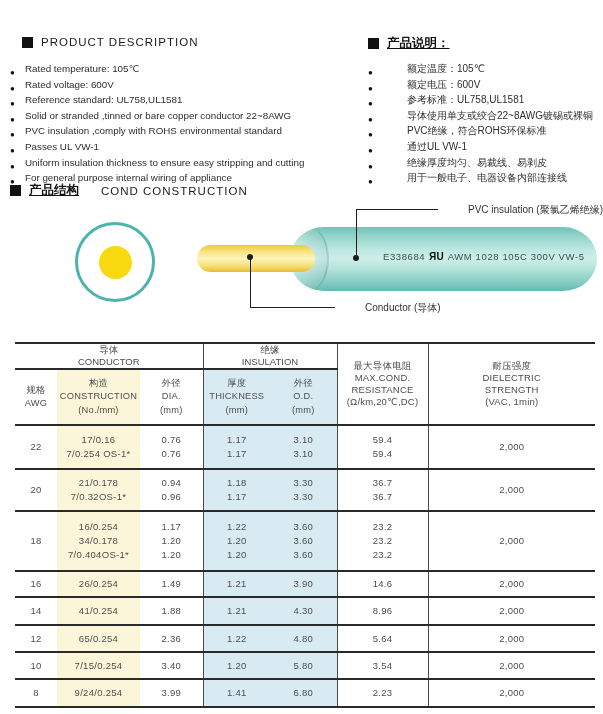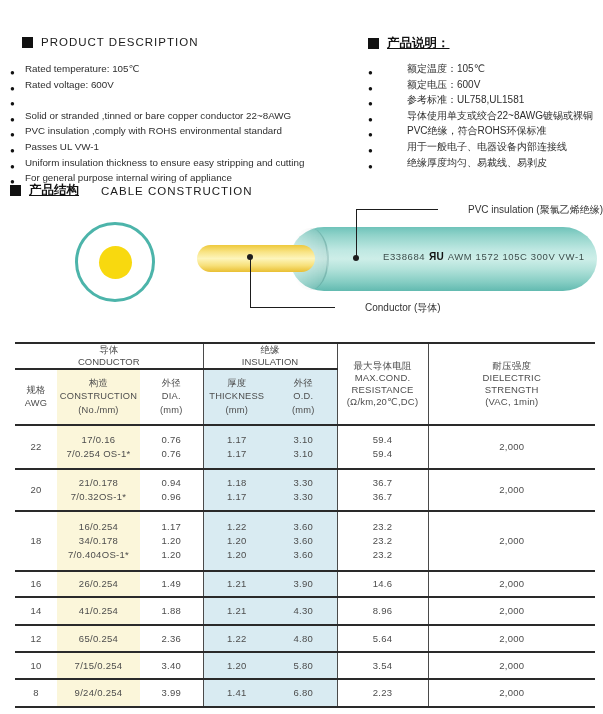--- a/index.html
+++ b/index.html
@@ -91,20 +91,21 @@
     <div class="bitem">
         <span class="bullet"></span>
         <span class="btext">Rated temperature: 105℃</span>
       </div>
     <div class="bitem">
         <span class="bullet"></span>
         <span class="btext">Rated voltage: 600V</span>
       </div>
     <div class="bitem">
         <span class="bullet"></span>
+        <span class="btext">Reference standard: UL758,UL1581</span>
       </div>
     <div class="bitem">
         <span class="bullet"></span>
         <span class="btext">Solid or stranded ,tinned or bare copper conductor 22~8AWG</span>
       </div>
     <div class="bitem">
         <span class="bullet"></span>
         <span class="btext">PVC insulation ,comply with ROHS environmental standard</span>
       </div>
     <div class="bitem">
@@ -141,45 +142,49 @@
     <div class="bitem">
         <span class="bullet"></span>
         <span class="btext-cn">导体使用单支或绞合22~8AWG镀锡或裸铜</span>
       </div>
     <div class="bitem">
         <span class="bullet"></span>
         <span class="btext-cn">PVC绝缘，符合ROHS环保标准</span>
       </div>
     <div class="bitem">
         <span class="bullet"></span>
+        <span class="btext-cn">通过UL VW-1</span>
+      </div>
+    <div class="bitem">
+        <span class="bullet"></span>
+        <span class="btext-cn">绝缘厚度均匀、易裁线、易剥皮</span>
+      </div>
+    <div class="bitem">
+        <span class="bullet"></span>
         <span class="btext-cn">用于一般电子、电器设备内部连接线</span>
-      </div>
-    <div class="bitem">
-        <span class="bullet"></span>
-        <span class="btext-cn">绝缘厚度均匀、易裁线、易剥皮</span>
       </div>
   </div>
 
   <div class="abs sec-header" style="left:10px; top:182px;">
     <span class="sq"></span>
     <span class="sec-title-cn">产品结构</span>
-    <span class="sec-sub-en">CABLE CONSTRUCTION</span>
+    <span class="sec-sub-en">COND CONSTRUCTION</span>
   </div>
 
   <div class="abs cross-section">
     <div class="core-dot"></div>
   </div>
 
   <div class="abs cable-body">
     <div class="cable-endcap"></div>
   </div>
   <div class="abs conductor-rod"></div>
 
   <div class="abs cable-print">
-    <span>E338684</span><span class="ul-mark"><span class="flip">R</span>U</span><span>AWM 1572 105C 300V VW-1</span>
+    <span>E338684</span><span class="ul-mark"><span class="flip">R</span>U</span><span>AWM 1028 105C 300V VW-5</span>
   </div>
 
   <div class="abs lline" style="left:356px; top:209px; width:1px; height:49px;"></div>
   <div class="abs lline" style="left:356px; top:209px; width:82px; height:1px;"></div>
   <div class="abs ldot" style="left:353px; top:255px;"></div>
   <div class="abs dlabel" style="left:444px; top:203px;">PVC insulation (聚氯乙烯绝缘)</div>
 
   <div class="abs ldot" style="left:247px; top:254px;"></div>
   <div class="abs lline" style="left:250px; top:257px; width:1px; height:50px;"></div>
   <div class="abs lline" style="left:250px; top:307px; width:85px; height:1px;"></div>

